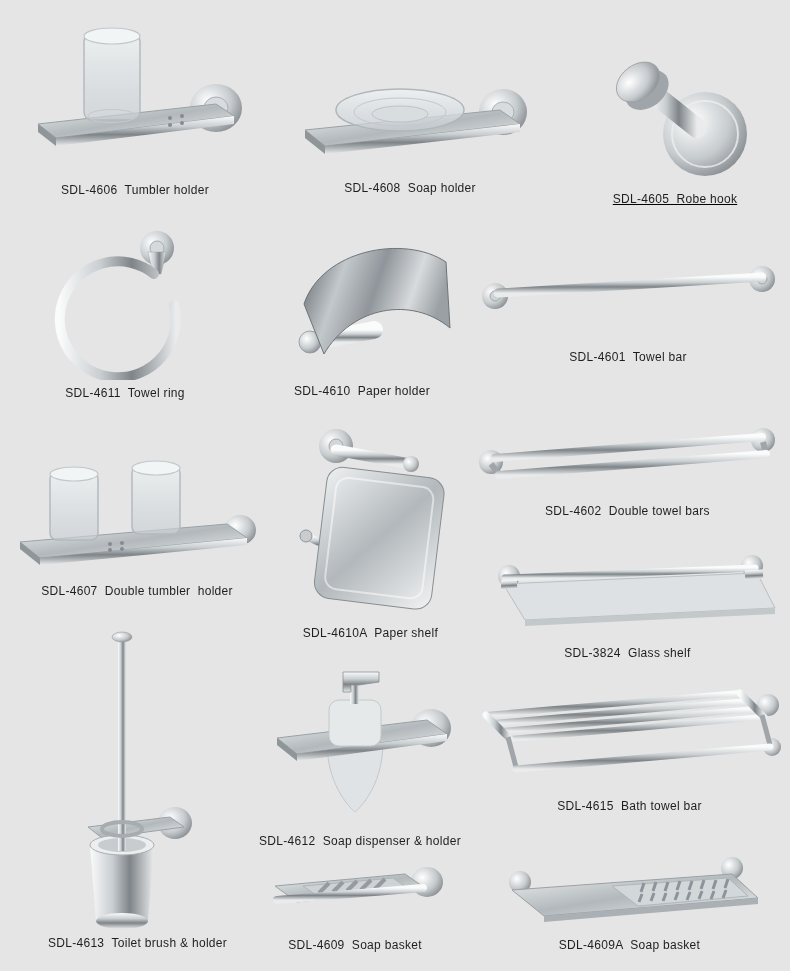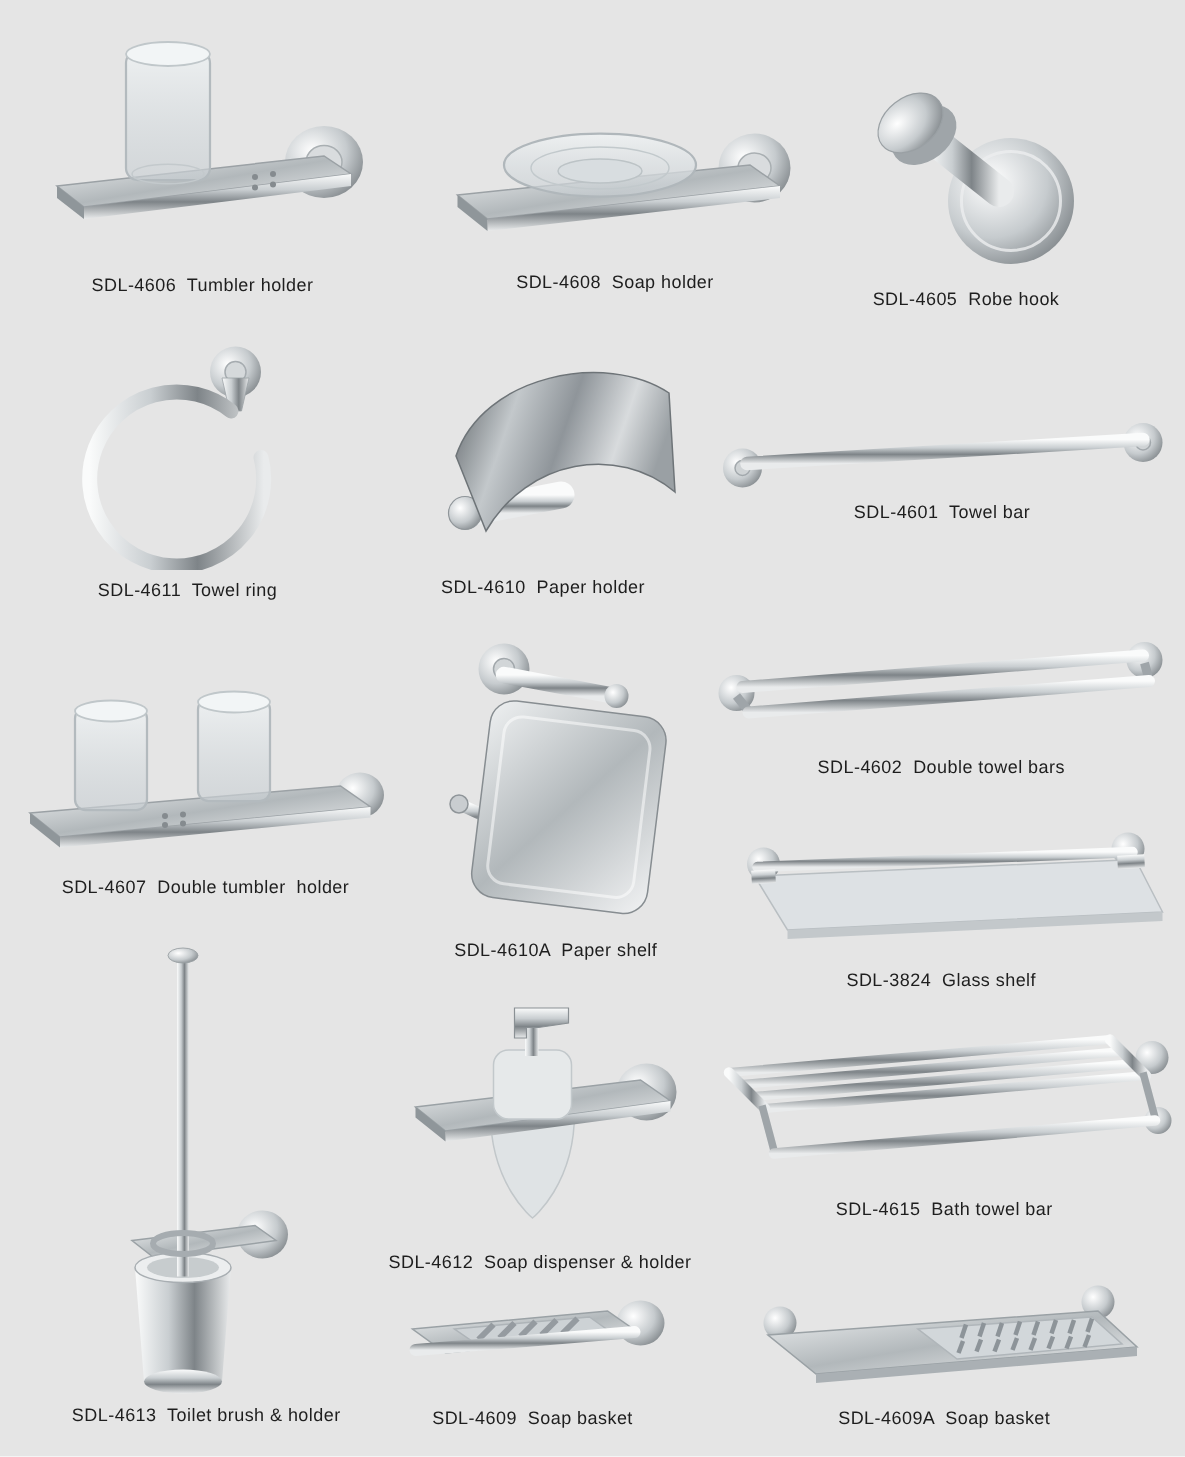--- a/index.html
+++ b/index.html
@@ -85,21 +85,21 @@
       <polygon points="20,80 215,60 235,74 40,96" fill="url(#gPlate)" stroke="#9ba1a5"></polygon>
       <polygon points="40,96 235,74 235,82 40,104" fill="url(#gV)"></polygon>
       <polygon points="20,80 40,96 40,104 20,88" fill="#8f969a"></polygon>
       <ellipse cx="115" cy="60" rx="64" ry="21" fill="url(#gGlass)" stroke="#b0b7bb" stroke-width="1.5"></ellipse>
       <ellipse cx="115" cy="62" rx="46" ry="14" fill="none" stroke="#c2c9cc"></ellipse>
       <ellipse cx="115" cy="64" rx="28" ry="8" fill="#d8dde0" stroke="#bcc3c6"></ellipse>
     </svg>
     <div class="caption">SDL-4608  Soap holder</div>
   </div>
 
-  <div class="product" style="left:544px; top:38px; width:200px;">
+  <div class="product" style="left:575px; top:38px; width:200px;text-decoration:underline;">
     <svg width="200" height="148" viewBox="0 0 200 148">
       <circle cx="130" cy="96" r="42" fill="url(#gR)"></circle>
       <circle cx="130" cy="96" r="33" fill="none" stroke="#eceeef" stroke-width="2" opacity="0.8"></circle>
       <line x1="122" y1="90" x2="74" y2="52" stroke="url(#gH)" stroke-width="20" stroke-linecap="round"></line>
       <ellipse cx="72" cy="52" rx="24" ry="17" transform="rotate(-38 72 52)" fill="#9fa5a9"></ellipse>
       <ellipse cx="63" cy="44" rx="24" ry="17" transform="rotate(-38 63 44)" fill="url(#gR)" stroke="#9aa0a4" stroke-width="0.8"></ellipse>
     </svg>
     <div class="caption">SDL-4605  Robe hook</div>
   </div>
 
@@ -115,21 +115,21 @@
 
   <div class="product" style="left:252px; top:230px; width:220px;">
     <svg width="220" height="148" viewBox="0 0 220 148">
       <line x1="60" y1="112" x2="122" y2="100" stroke="url(#gV)" stroke-width="18" stroke-linecap="round"></line>
       <circle cx="58" cy="112" r="11" fill="url(#gR)" stroke="#8f9599" stroke-width="0.8"></circle>
       <path d="M52,74 C70,20 152,4 194,32 L198,98 C160,66 100,76 72,124 Z" fill="url(#gSheet)" stroke="#6e7478" stroke-width="1"></path>
     </svg>
     <div class="caption">SDL-4610  Paper holder</div>
   </div>
 
-  <div class="product" style="left:478px; top:278px; width:300px;">
+  <div class="product" style="left:478px; top:262px; width:300px;gap:32px;">
     <svg width="300" height="50" viewBox="0 0 300 50">
       <circle cx="17" cy="34" r="13" fill="url(#gR)"></circle>
       <circle cx="17" cy="34" r="5" fill="#cfd3d5" stroke="#a2a8ac"></circle>
       <circle cx="284" cy="17" r="13" fill="url(#gR)"></circle>
       <circle cx="284" cy="17" r="5" fill="#cfd3d5" stroke="#a2a8ac"></circle>
       <line x1="20" y1="31" x2="284" y2="15" stroke="url(#gV)" stroke-width="9" stroke-linecap="round"></line>
     </svg>
     <div class="caption">SDL-4601  Towel bar</div>
   </div>
 

